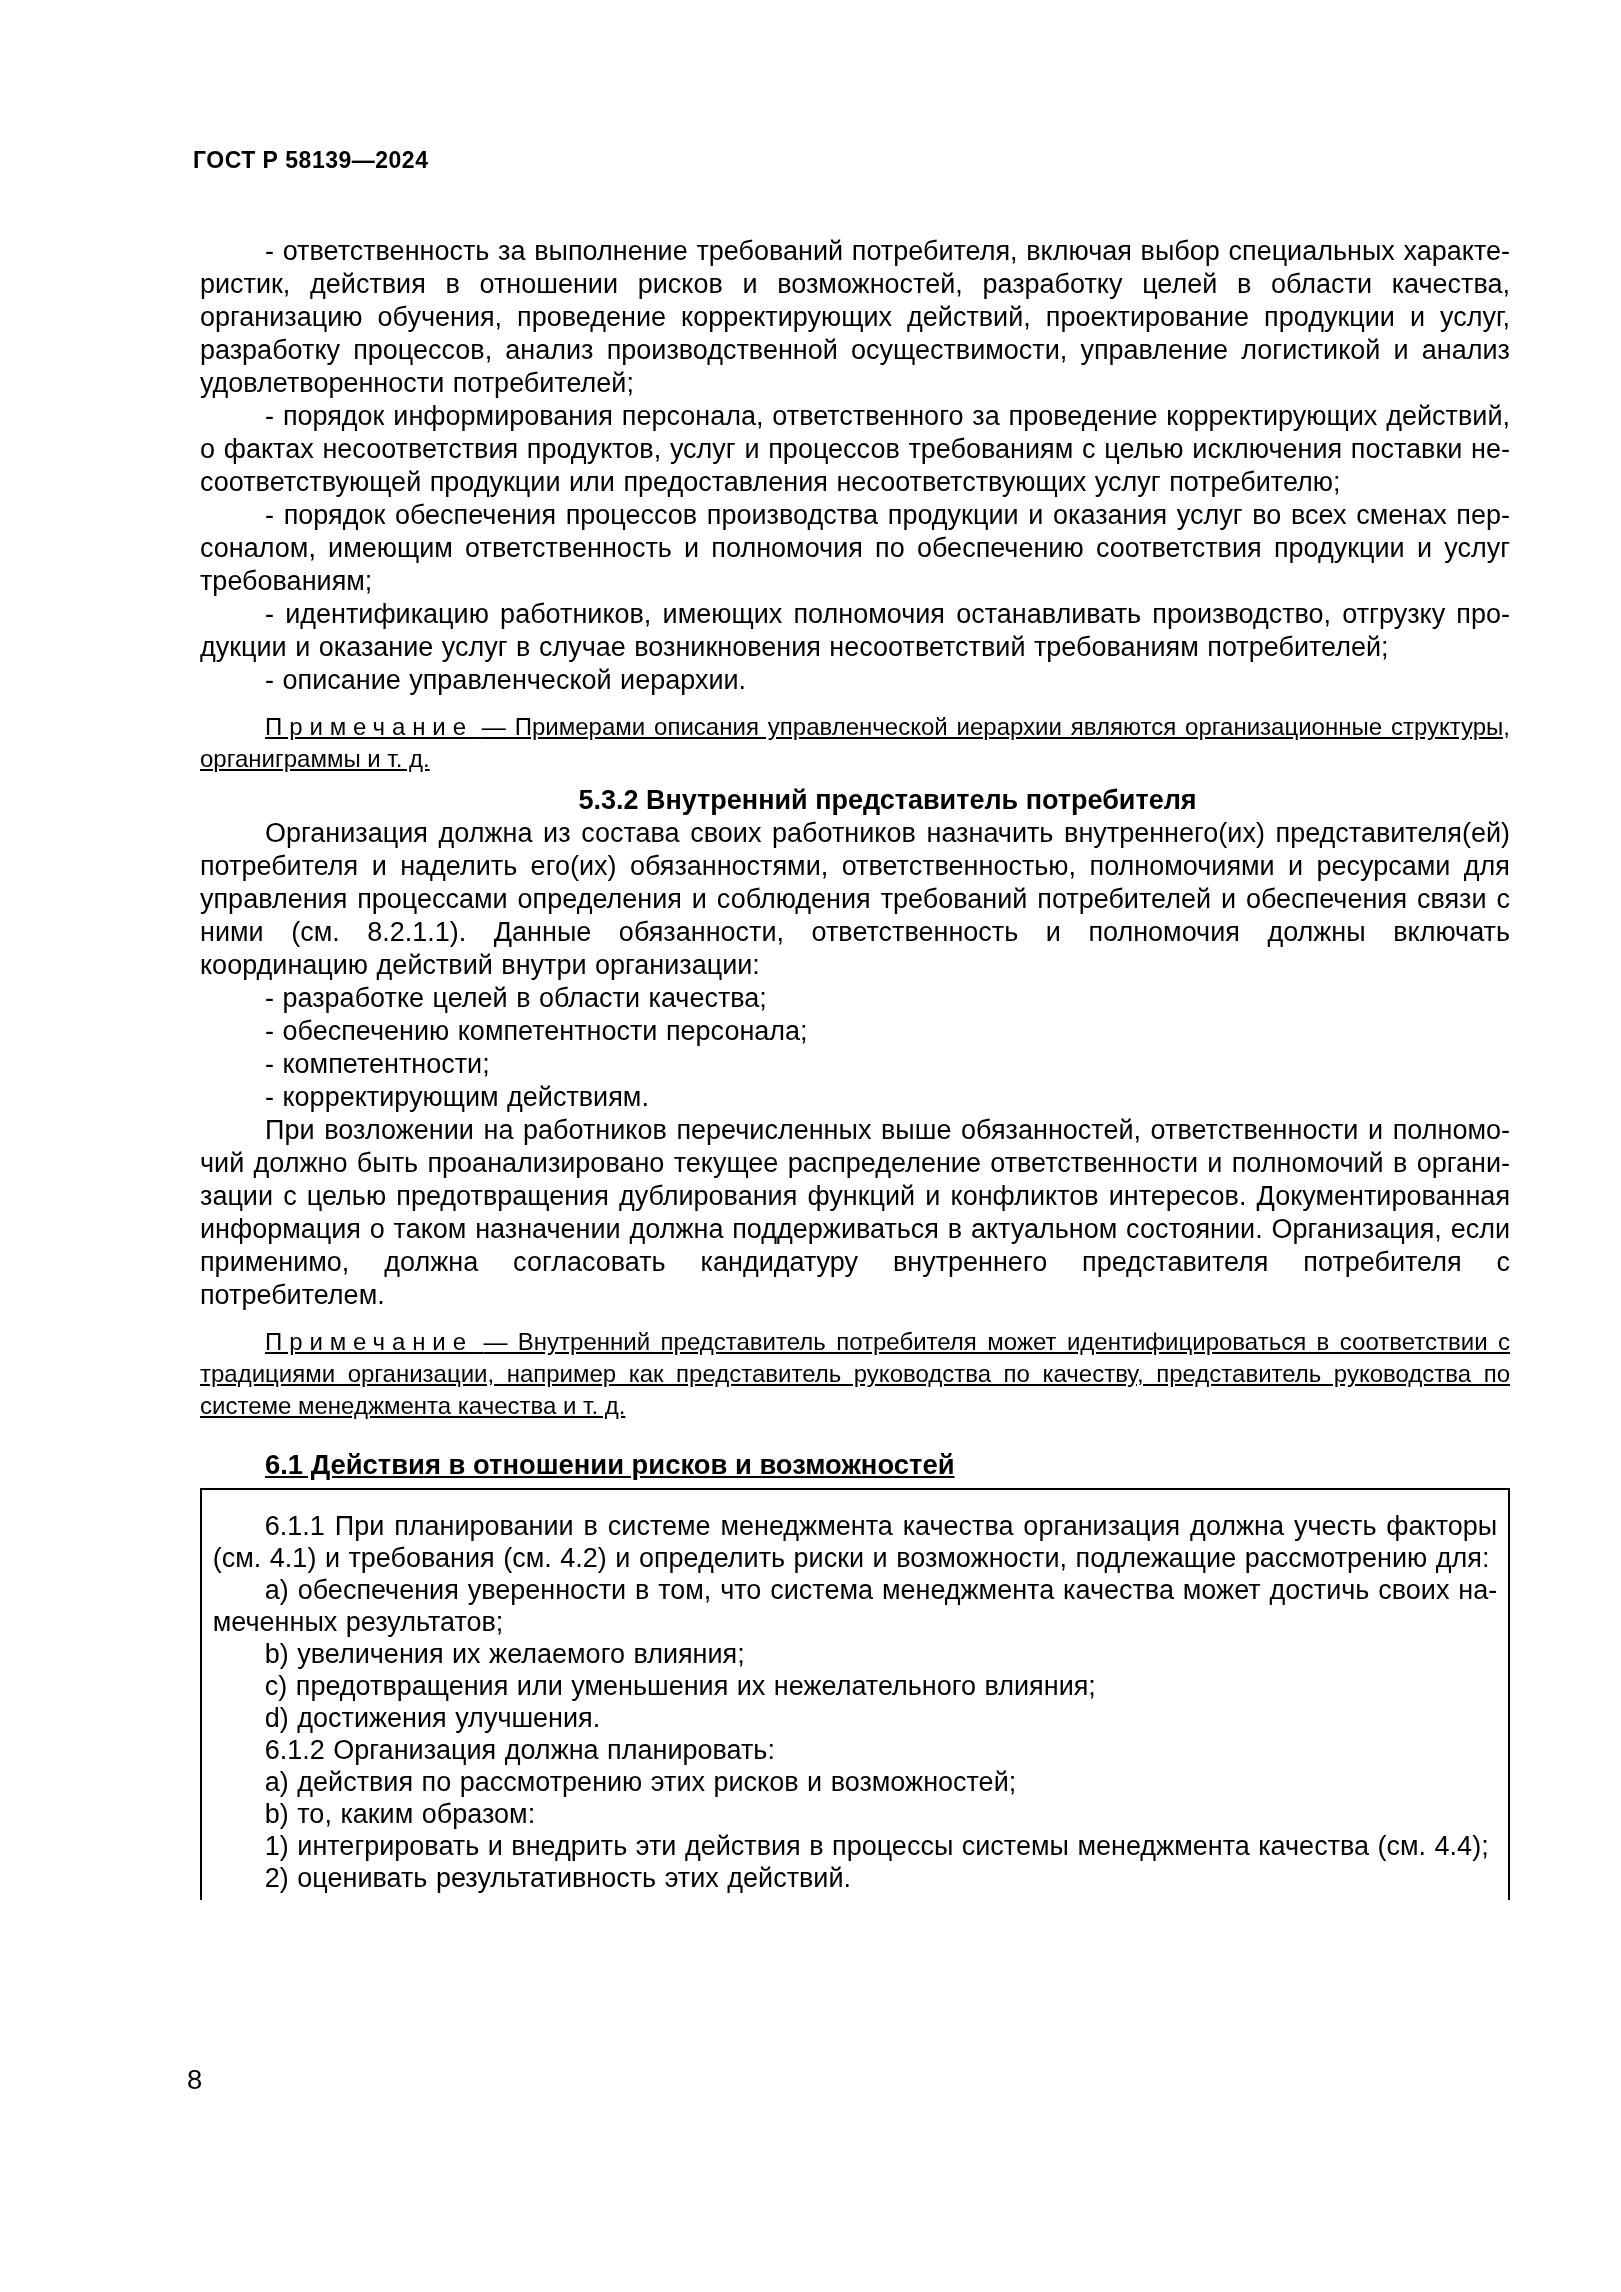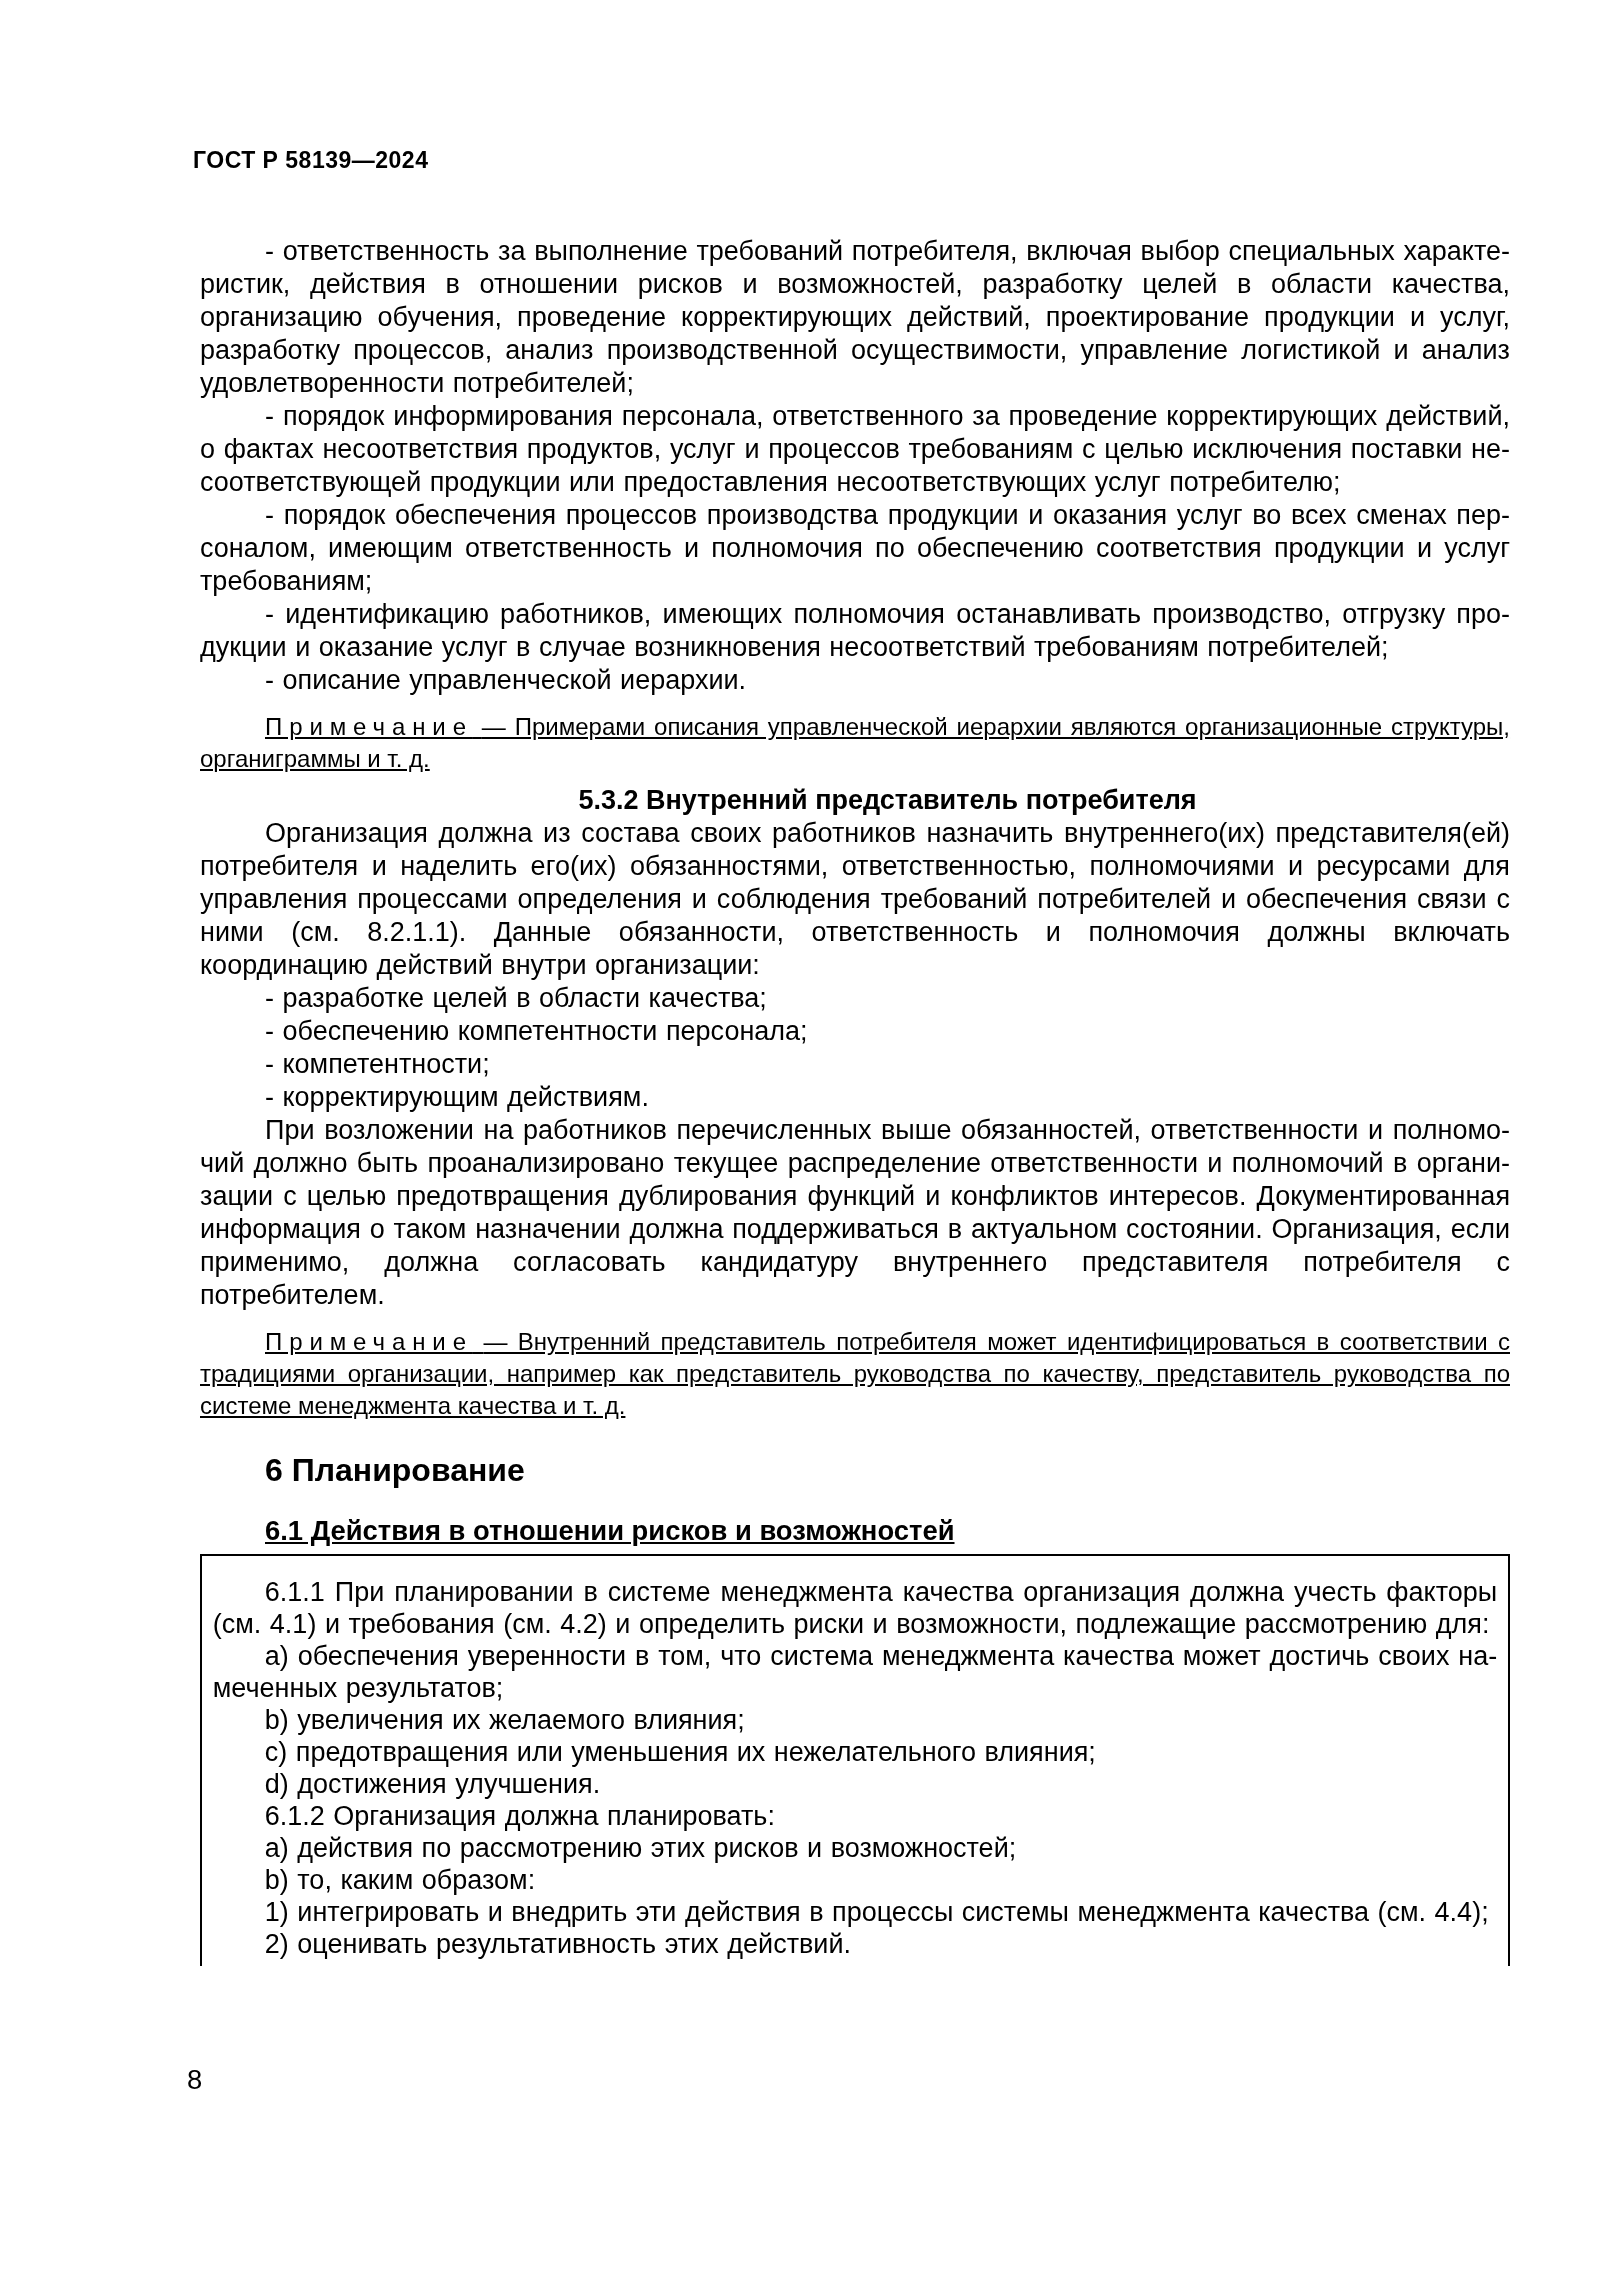--- a/index.html
+++ b/index.html
@@ -80,21 +80,20 @@
 
     <p class="para">- разработке целей в области качества;</p>
     <p class="para">- обеспечению компетентности персонала;</p>
     <p class="para">- компетентности;</p>
     <p class="para">- корректирующим действиям.</p>
 
     <p class="para">При возложении на работников перечисленных выше обязанностей, ответственности и полномо­чий должно быть проанализировано текущее распределение ответственности и полномочий в органи­зации с целью предотвращения дублирования функций и конфликтов интересов. Документированная информация о таком назначении должна поддерживаться в актуальном состоянии. Организация, если применимо, должна согласовать кандидатуру внутреннего представителя потребителя с потребителем.</p>
 
     <p class="note"><span class="note-label">Примечание</span> <span>— Внутренний представитель потребителя может идентифицироваться в соответствии с традициями организации, например как представитель руководства по качеству, представитель руководства по системе менеджмента качества и т. д.</span></p>
 
-    <p class="h-section">6 Планирование</p>
     <p class="h-subsection">6.1 Действия в отношении рисков и возможностей</p>
 
     <div class="req-box">
       <p class="para">6.1.1 При планировании в системе менеджмента качества организация должна учесть факторы (см. 4.1) и требования (см. 4.2) и определить риски и возможности, подлежащие рассмотрению для:</p>
       <p class="para">a) обеспечения уверенности в том, что система менеджмента качества может достичь своих на­меченных результатов;</p>
       <p class="para">b) увеличения их желаемого влияния;</p>
       <p class="para">c) предотвращения или уменьшения их нежелательного влияния;</p>
       <p class="para">d) достижения улучшения.</p>
       <p class="para">6.1.2 Организация должна планировать:</p>
       <p class="para">a) действия по рассмотрению этих рисков и возможностей;</p>

